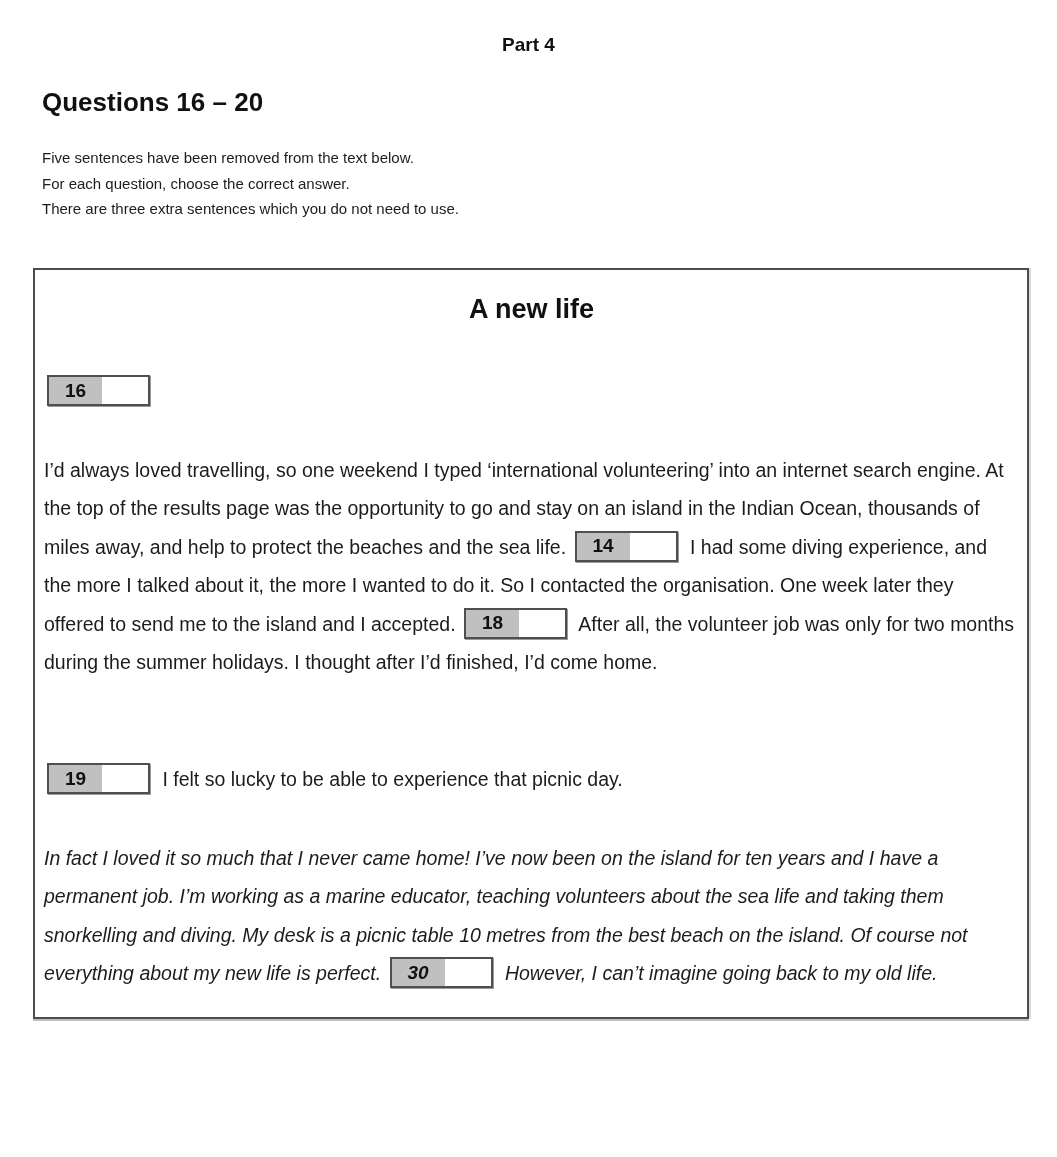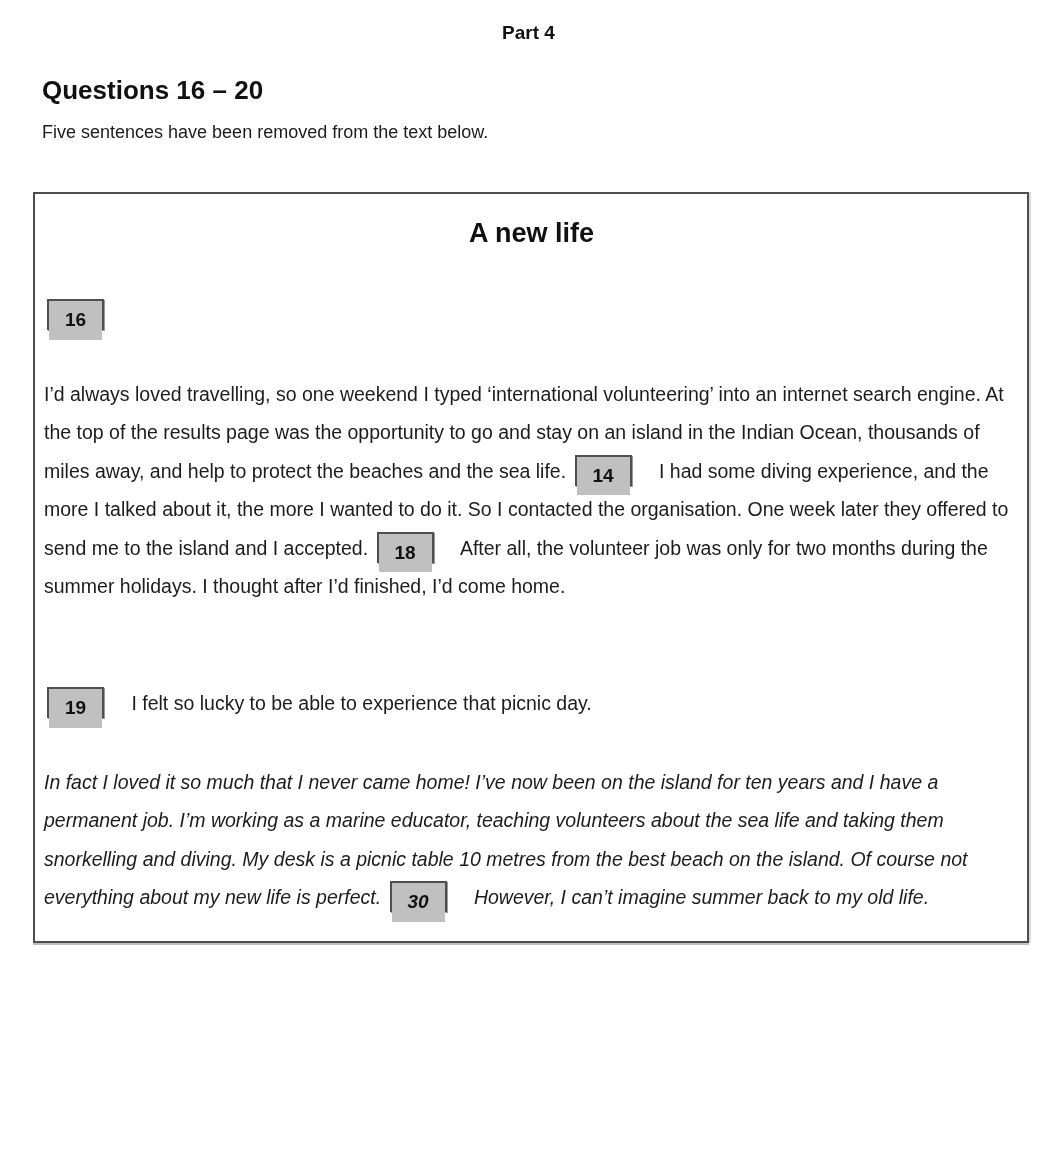--- a/index.html
+++ b/index.html
@@ -10,35 +10,35 @@
   .page {
     width: 1057px;
     min-height: 1157px;
     background: #ffffff;
     font-family: "Liberation Sans", sans-serif;
     color: #1c1c1c;
     box-sizing: border-box;
     overflow: hidden;
   }
   .part-title {
-    padding-top: 22px;
+    padding-top: 34px;
     text-align: center;
     font-size: 19px;
     font-weight: bold;
     color: #111111;
   }
   .questions-heading {
     margin: 31px 0 0 42px;
     font-size: 26px;
     font-weight: bold;
     color: #111111;
   }
   .instructions {
-    margin: 14px 0 0 42px;
-    font-size: 18px;
+    margin: 27px 0 0 42px;
+    font-size: 15px;
     line-height: 25.5px;
   }
   .instruction-line { white-space: nowrap; }
   .passage-box {
     margin: 46px 28px 0 33px;
     border: 2px solid #4d4d4d;
     box-shadow: 0 2px 0 rgba(110,110,110,0.45), 2px 0 0 rgba(110,110,110,0.25);
     padding: 24px 8px 24px 9px;
     background: #ffffff;
   }
@@ -55,23 +55,22 @@
     margin: 0 0 40px 0;
     text-align: left;
   }
   .para:last-child { margin-bottom: 0; font-style: italic; }
   .gap-box {
     display: inline-flex;
     vertical-align: middle;
     height: 27px;
     border: 2px solid #4f4f4f;
     box-shadow: 1px 1px 0 #9a9a9a;
-    margin: 0 22px 4px 3px;
+    margin: 0 7px 4px 3px;
     background: #ffffff;
-    flex-direction: column;
   }
   .gap-num {
     width: 53px;
     background: #c0c0c0;
     color: #111111;
     font-weight: bold;
     font-size: 19px;
     display: inline-flex;
     align-items: center;
     justify-content: center;
@@ -89,20 +88,22 @@
 <body>
 
 <div class="page">
 
   <div class="part-title">Part 4</div>
 
   <div class="questions-heading">Questions 16 – 20</div>
 
   <div class="instructions">
     <div class="instruction-line">Five sentences have been removed from the text below.</div>
+    <div class="instruction-line">For each question, choose the correct answer.</div>
+    <div class="instruction-line">There are three extra sentences which you do not need to use.</div>
   </div>
 
   <div class="passage-box">
     <div class="passage-title">A new life</div>
     <div>
         <p class="para"><br><span class="gap-box">
             <span class="gap-num">16</span>
             <span class="gap-answer"></span>
           </span> </p>
         <p class="para"><span>I’d always loved travelling, so one weekend I typed ‘international volunteering’ into an internet search engine. At the top of the results page was the opportunity to go and stay on an island in the Indian Ocean, thousands of miles away, and help to protect the beaches and the sea life. </span><span class="gap-box">
@@ -112,17 +113,17 @@
             <span class="gap-num">18</span>
             <span class="gap-answer"></span>
           </span> <span>After all, the volunteer job was only for two months during the summer holidays. I thought after I’d finished, I’d come home. </span></p>
         <p class="para"><br><span class="gap-box">
             <span class="gap-num">19</span>
             <span class="gap-answer"></span>
           </span> <span>I felt so lucky to be able to experience that picnic day. </span></p>
         <p class="para"><span>In fact I loved it so much that I never came home! I’ve now been on the island for ten years and I have a permanent job. I’m working as a marine educator, teaching volunteers about the sea life and taking them snorkelling and diving. My desk is a picnic table 10 metres from the best beach on the island. Of course not everything about my new life is perfect. </span><span class="gap-box">
             <span class="gap-num">30</span>
             <span class="gap-answer"></span>
-          </span> <span>However, I can’t imagine summer back to my old life. </span></p>
+          </span> <span>However, I can’t imagine going back to my old life. </span></p>
       </div>
   </div>
 
 </div>
 
 </body></html>

